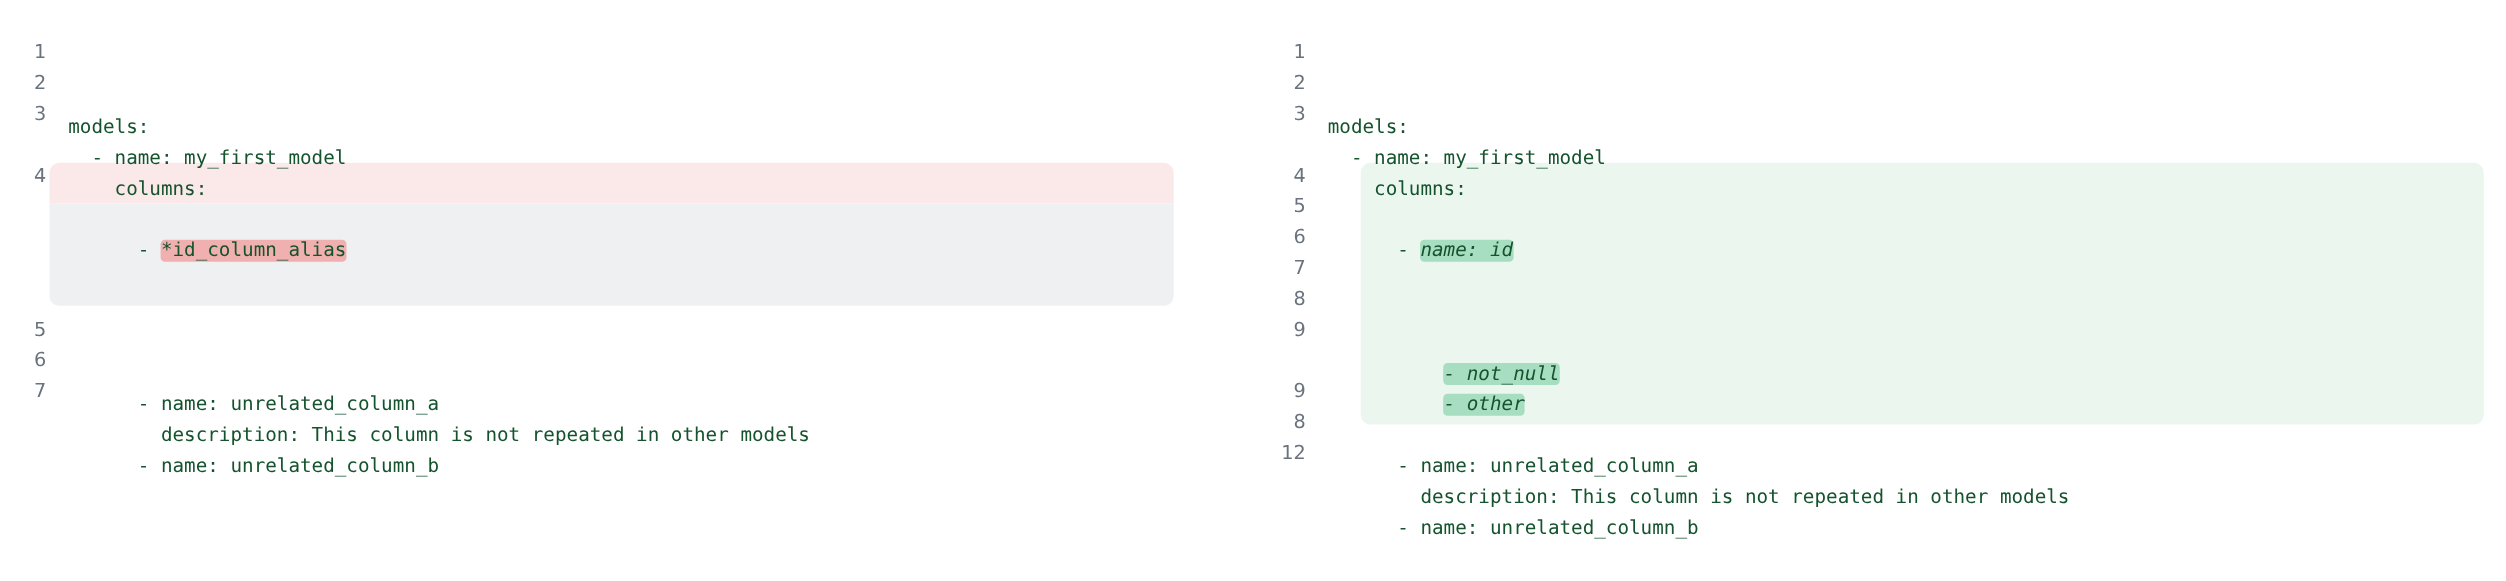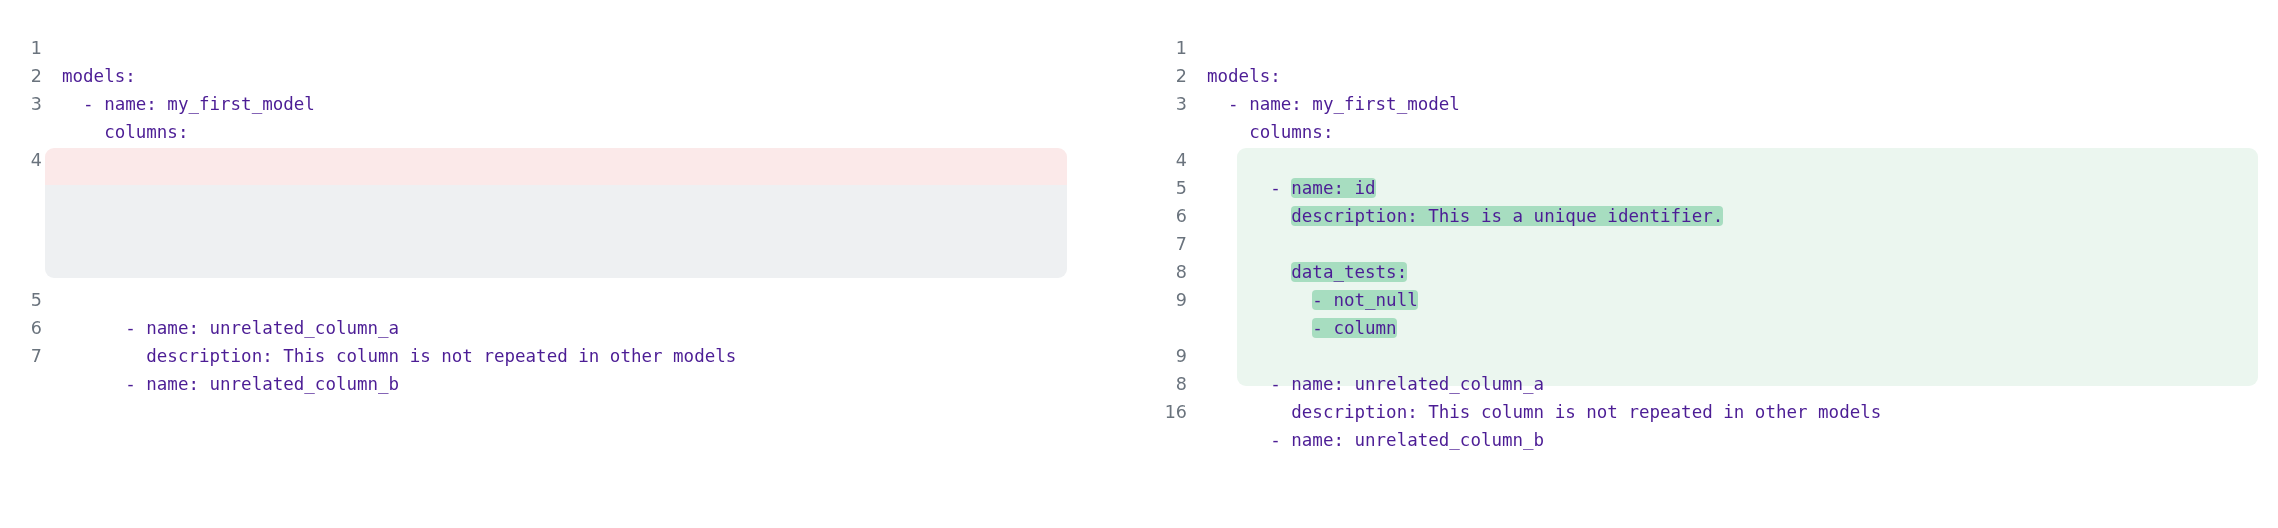--- a/index.html
+++ b/index.html
@@ -35,33 +35,34 @@
     left:0;
     width:42px;
     text-align:right;
     color:#6a737d;
     font-size:17.5px;
     font-family:"DejaVu Sans","Liberation Sans",sans-serif;
   }
   .code{
     position:absolute;
     left:62px;
-    color:#4c1d95;
+    color:#14532d;
     white-space:pre;
+    margin-top:40px;
   }
   .spacer{height:28px;}
 
   mark.hl{
     background:transparent;
     color:inherit;
     padding:0;
     border-radius:4px;
   }
   mark.hl-del{background:#f1b0b0;}
-  mark.hl-add{background:#a7ddc0;}
+  mark.hl-add{background:#a7ddc0;font-style:italic;}
 </style>
 </head>
 <body>
 
 <div class="stage">
 
   <div class="panel panel-left">
 
     <div class="block block-pink" style="left:45px;top:148px;width:1022px;height:37px;border-bottom-left-radius:0;border-bottom-right-radius:0;"></div>
     <div class="block block-gray" style="left:45px;top:185px;width:1022px;height:93px;border-top-left-radius:0;border-top-right-radius:0;"></div>
@@ -80,20 +81,21 @@
 
       <div class="row">
         <span class="ln">3</span>
         <span class="code"><span>    columns:</span><mark class="hl"></mark><span></span></span>
       </div>
 
       <div class="spacer"></div>
 
       <div class="row">
         <span class="ln">4</span>
+        <span class="code"><span>      - </span><mark class="hl hl-del">*id_column_alias</mark><span></span></span>
       </div>
 
       <div class="spacer"></div>
       <div class="spacer"></div>
       <div class="spacer"></div>
       <div class="spacer"></div>
 
       <div class="row">
         <span class="ln">5</span>
         <span class="code"><span>      - name: unrelated_column_a</span><mark class="hl"></mark><span></span></span>
@@ -135,55 +137,53 @@
 
       <div class="spacer"></div>
 
       <div class="row">
         <span class="ln">4</span>
         <span class="code"><span>      - </span><mark class="hl hl-add">name: id</mark><span></span></span>
       </div>
 
       <div class="row">
         <span class="ln">5</span>
-        <span class="code"><span>        </span><mark class="hl hl-add">description: This is a unique identifier.</mark><span></span></span>
       </div>
 
       <div class="row">
         <span class="ln">6</span>
       </div>
 
       <div class="row">
         <span class="ln">7</span>
-        <span class="code"><span>        </span><mark class="hl hl-add">data_tests:</mark><span></span></span>
       </div>
 
       <div class="row">
         <span class="ln">8</span>
         <span class="code"><span>          </span><mark class="hl hl-add">- not_null</mark><span></span></span>
       </div>
 
       <div class="row">
         <span class="ln">9</span>
-        <span class="code"><span>          </span><mark class="hl hl-add">- column</mark><span></span></span>
+        <span class="code"><span>          </span><mark class="hl hl-add">- other</mark><span></span></span>
       </div>
 
       <div class="spacer"></div>
 
       <div class="row">
         <span class="ln">9</span>
         <span class="code"><span>      - name: unrelated_column_a</span><mark class="hl"></mark><span></span></span>
       </div>
 
       <div class="row">
         <span class="ln">8</span>
         <span class="code"><span>        description: This column is not repeated in other models</span><mark class="hl"></mark><span></span></span>
       </div>
 
       <div class="row">
-        <span class="ln">16</span>
+        <span class="ln">12</span>
         <span class="code"><span>      - name: unrelated_column_b</span><mark class="hl"></mark><span></span></span>
       </div>
 
     </div>
   </div>
 
 </div>
 
 </body></html>

